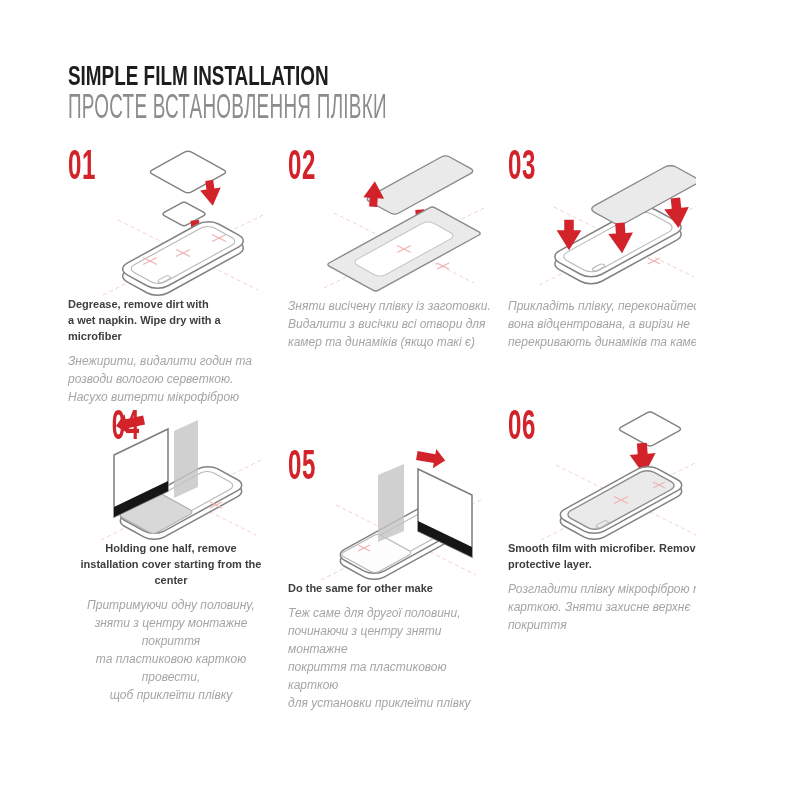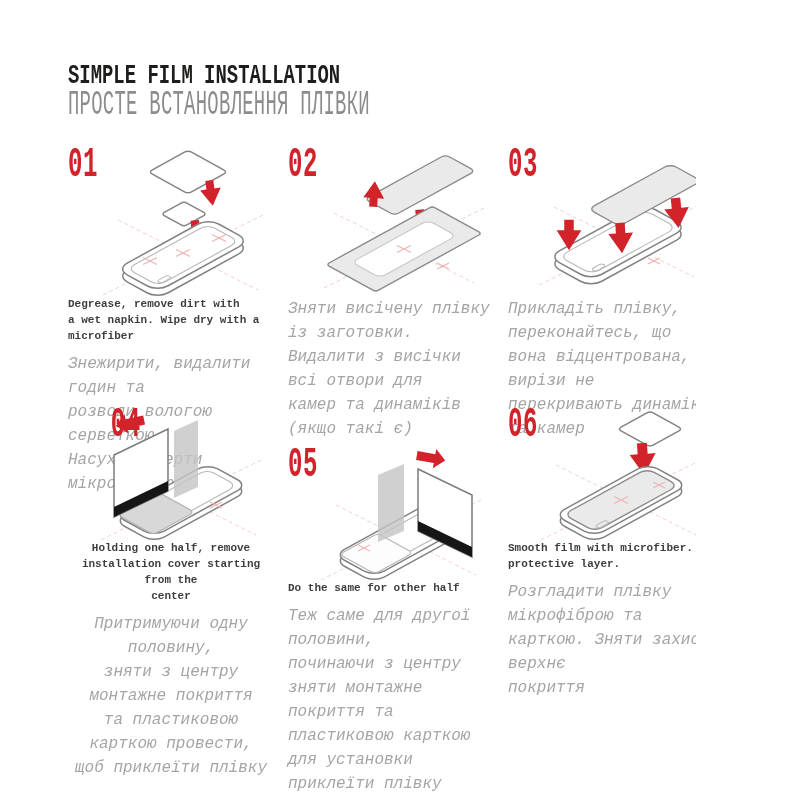--- a/index.html
+++ b/index.html
@@ -1,19 +1,19 @@
 <!DOCTYPE html>
 <html style="--accent-red: #d2232a; --title-black: #1d1d1b; --subtitle-gray: #8c8c8c; --text-dark: #3e3e3e; --text-gray: #a5a5a5;"><head>
 <meta charset="utf-8">
 <style>
   * { margin:0; padding:0; box-sizing:border-box; }
   html,body { background:#fff; }
   #canvas {
     position:relative; width:696px; height:800px; background:#fff;
-    font-family:Liberation Mono, monospace; overflow:hidden;
+    font-family:Liberation Sans, sans-serif; overflow:hidden;
   }
   .title {
     position:absolute; left:68px; top:63px; font-size:27px; font-weight:bold;
     color:var(--title-black,#1d1d1b); transform:scaleX(0.70); transform-origin:0 0;
     white-space:nowrap; line-height:1; letter-spacing:0;
   }
   .subtitle {
     position:absolute; left:68px; top:88px; font-size:35px; font-weight:400;
     color:var(--subtitle-gray,#8c8c8c); transform:scaleX(0.54); transform-origin:0 0;
     white-space:nowrap; line-height:1; letter-spacing:0.5px;
@@ -33,21 +33,21 @@
   .illust { position:absolute; left:16px; top:0; overflow:visible; z-index:1; }
   .illust * { vector-effect:non-scaling-stroke; }
   .texts { position:absolute; left:0; width:100%; }
   .row1 .texts { top:152px; }
   .row2 .texts { top:136px; }
   .step-en {
     font-size:11px; font-weight:bold; color:var(--text-dark,#3e3e3e);
     line-height:1.45; white-space:pre-line; margin-bottom:7px;
   }
   .step-uk {
-    font-size:16px; font-style:italic; color:var(--text-gray,#a5a5a5);
+    font-size:12px; font-style:italic; color:var(--text-gray,#a5a5a5);
     line-height:1.5; white-space:pre-line;
   }
   
   .body     { fill:#fff;  stroke:#828282; stroke-width:1.5; }
   .bezel    { fill:none;  stroke:#b8b8b8; stroke-width:1.1; }
   .filmgray { fill:#eaeaea; stroke:#8a8a8a; stroke-width:1.4; }
   .hole     { fill:#fff;  stroke:#c6c6c6; stroke-width:1.1; }
   .arrow    { fill:var(--accent-red,#d2232a); }
   .guide    { stroke:#f6cfcf; stroke-width:1; stroke-dasharray:4 3; fill:none; }
   .cross line { stroke:#f0b6b6; stroke-width:1.3; }
@@ -253,21 +253,21 @@
       <polygon class="plane" points="74,30 100,19 100,86 74,97"></polygon>
       <polygon class="card" points="114,24 168,50 168,112 114,86"></polygon>
       <polygon class="stripe" points="114,76 168,102 168,112 114,86"></polygon>
       <path class="arrow" d="M 16 0 L 4 -11 L 4 -5 L -16 -5 L -16 5 L 4 5 L 4 11 Z" transform="translate(127,13) rotate(10) scale(0.9)"></path>
       <g class="cross" transform="translate(60,103)">
         <line x1="-6" y1="3" x2="6" y2="-3"></line>
           <line x1="-6" y1="-3" x2="6" y2="3"></line>
       </g>
     </svg>
     <div class="texts">
-      <p class="step-en">Do the same for other half</p>
+      <p class="step-en">Do the same for other make</p>
       <p class="step-uk">Теж саме для другої половини,
 починаючи з центру зняти монтажне
 покриття та пластиковою карткою
 для установки приклеїти плівку</p>
     </div>
   </section>
 
   <section class="step row2" id="step-6">
     <div class="step-number">06</div>
     <svg class="illust" width="200" height="136" viewBox="0 0 200 136">

